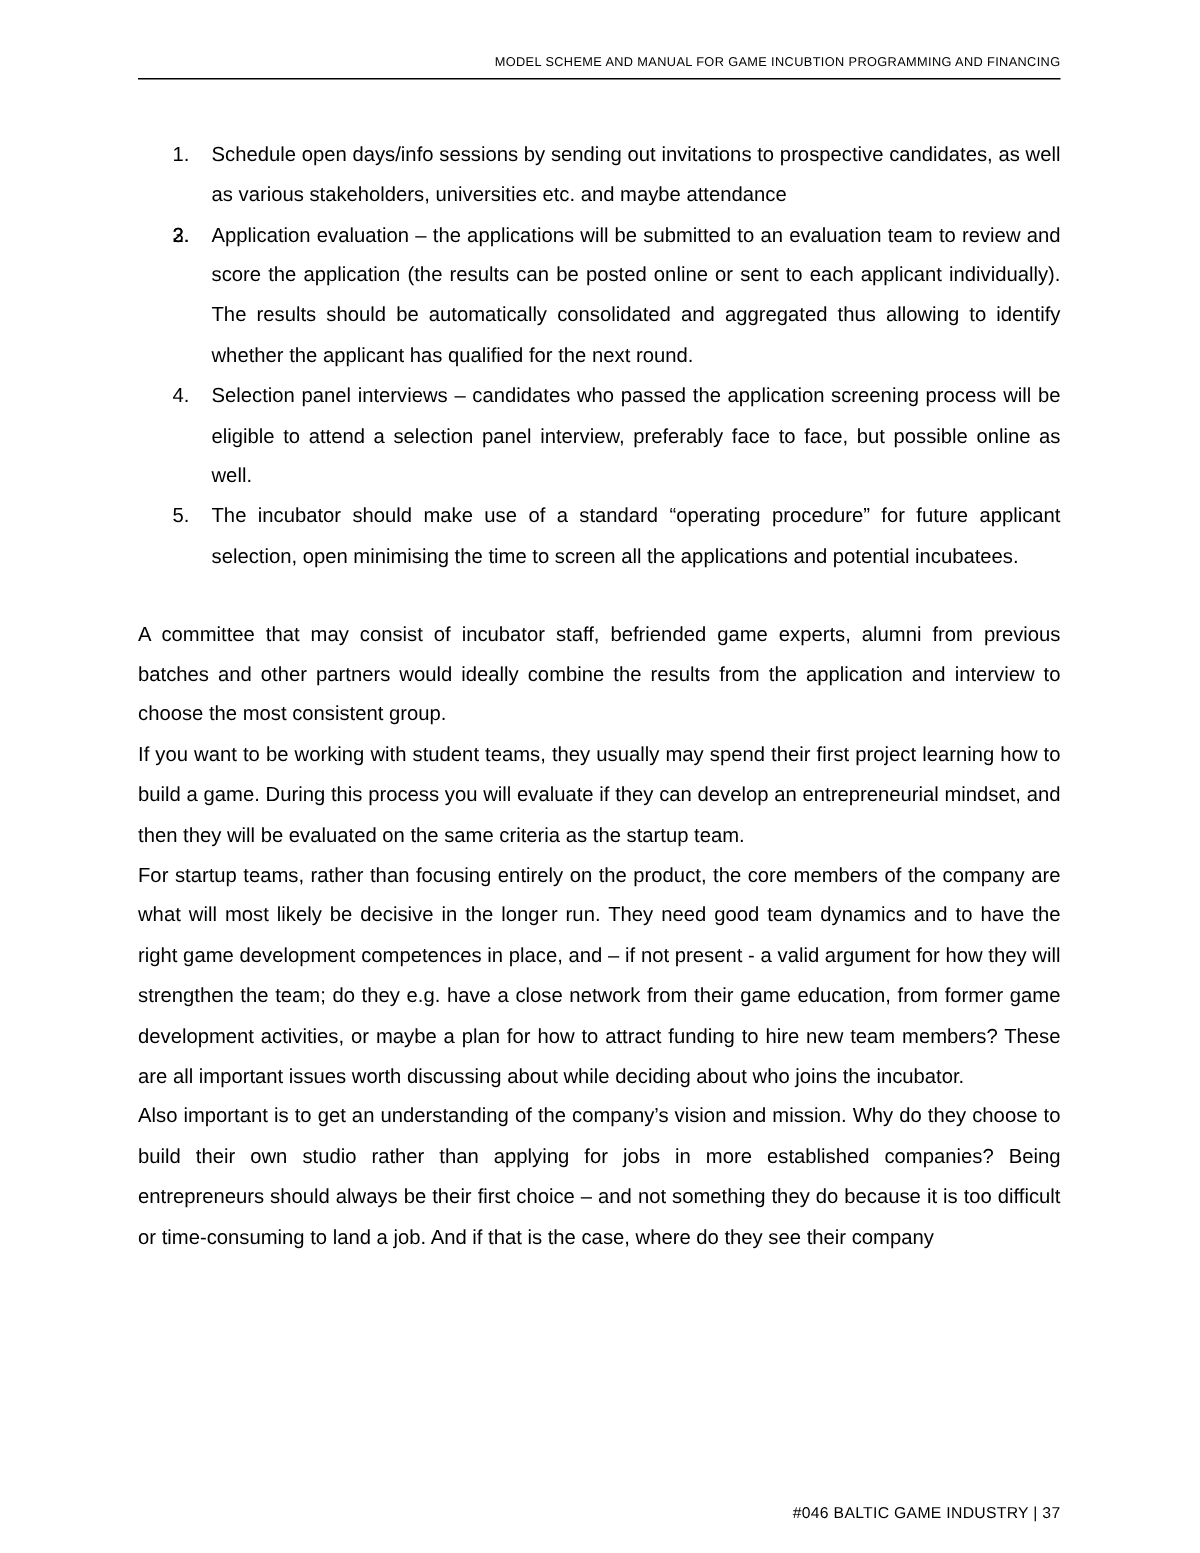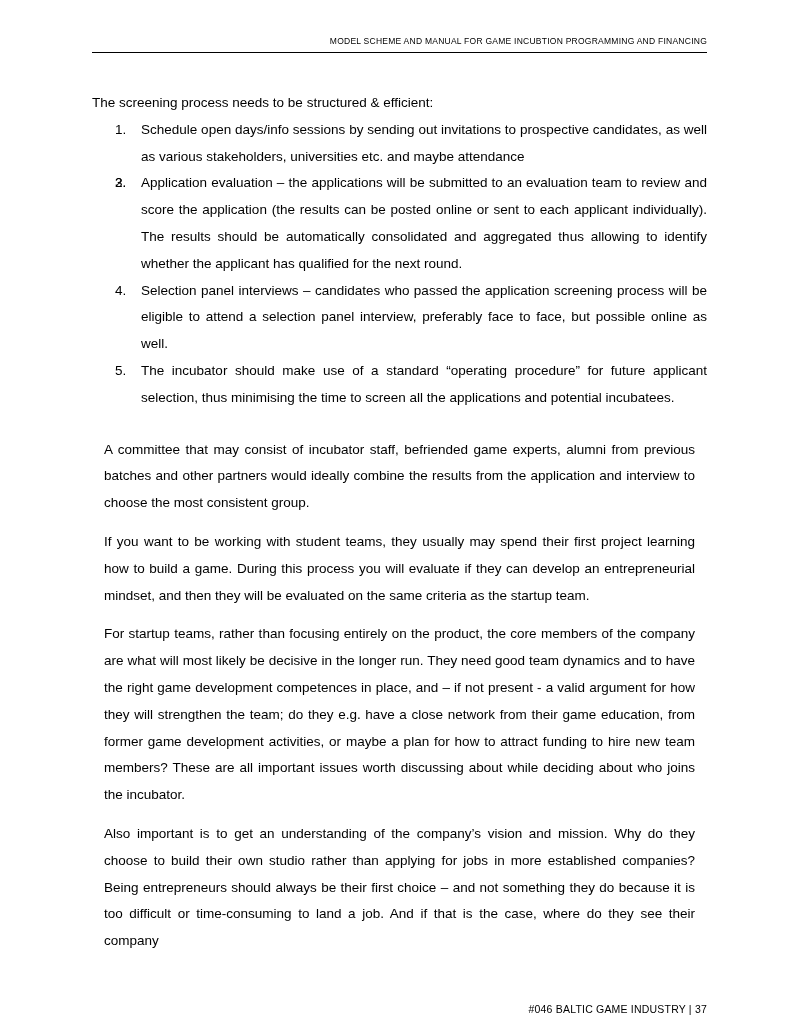--- a/index.html
+++ b/index.html
@@ -49,21 +49,21 @@
   li.step {
     position: relative;
     padding-left: 26px;
   }
   .step-num {
     position: absolute;
     left: 0;
     top: 0;
   }
   .para {
-    margin: 12px;
+    margin: 0;
   }
   .page-footer {
     position: absolute;
     right: 93px;
     bottom: 20px;
     font-size: 10.5px;
     text-align: right;
     letter-spacing: 0.2px;
   }
 </style>
@@ -71,41 +71,40 @@
 <body>
 
 <div class="page">
 
   <header class="page-header">
     <div class="header-title">MODEL SCHEME AND MANUAL FOR GAME INCUBTION PROGRAMMING AND FINANCING</div>
   </header>
 
   <main class="page-body">
 
-    <p class="intro">The screening process needs to be structured &amp; efficient:</p>
 
     <ol class="steps">
       <li class="step">
         <span class="step-num">1.</span>
         <span class="step-text">Schedule open days/info sessions by sending out invitations to prospective candidates, as well as various stakeholders, universities etc. and maybe attendance</span>
       </li>
       <li class="step">
         <span class="step-num">2.</span>
       </li>
       <li class="step">
         <span class="step-num">3.</span>
         <span class="step-text">Application evaluation – the applications will be submitted to an evaluation team to review and score the application (the results can be posted online or sent to each applicant individually). The results should be automatically consolidated and aggregated thus allowing to identify whether the applicant has qualified for the next round.</span>
       </li>
       <li class="step">
         <span class="step-num">4.</span>
         <span class="step-text">Selection panel interviews – candidates who passed the application screening process will be eligible to attend a selection panel interview, preferably face to face, but possible online as well.</span>
       </li>
       <li class="step">
         <span class="step-num">5.</span>
-        <span class="step-text">The incubator should make use of a standard “operating procedure” for future applicant selection, thus minimising the time to screen all the applications and potential incubatees.</span>
+        <span class="step-text">The incubator should make use of a standard “operating procedure” for future applicant selection, open minimising the time to screen all the applications and potential incubatees.</span>
       </li>
     </ol>
 
     <p class="para">A committee that may consist of incubator staff, befriended game experts, alumni from previous batches and other partners would ideally combine the results from the application and interview to choose the most consistent group.</p>
 
     <p class="para">If you want to be working with student teams, they usually may spend their first project learning how to build a game. During this process you will evaluate if they can develop an entrepreneurial mindset, and then they will be evaluated on the same criteria as the startup team.</p>
 
     <p class="para">For startup teams, rather than focusing entirely on the product, the core members of the company are what will most likely be decisive in the longer run. They need good team dynamics and to have the right game development competences in place, and – if not present - a valid argument for how they will strengthen the team; do they e.g. have a close network from their game education, from former game development activities, or maybe a plan for how to attract funding to hire new team members? These are all important issues worth discussing about while deciding about who joins the incubator.</p>
 
     <p class="para">Also important is to get an understanding of the company’s vision and mission. Why do they choose to build their own studio rather than applying for jobs in more established companies? Being entrepreneurs should always be their first choice – and not something they do because it is too difficult or time-consuming to land a job. And if that is the case, where do they see their company</p>

